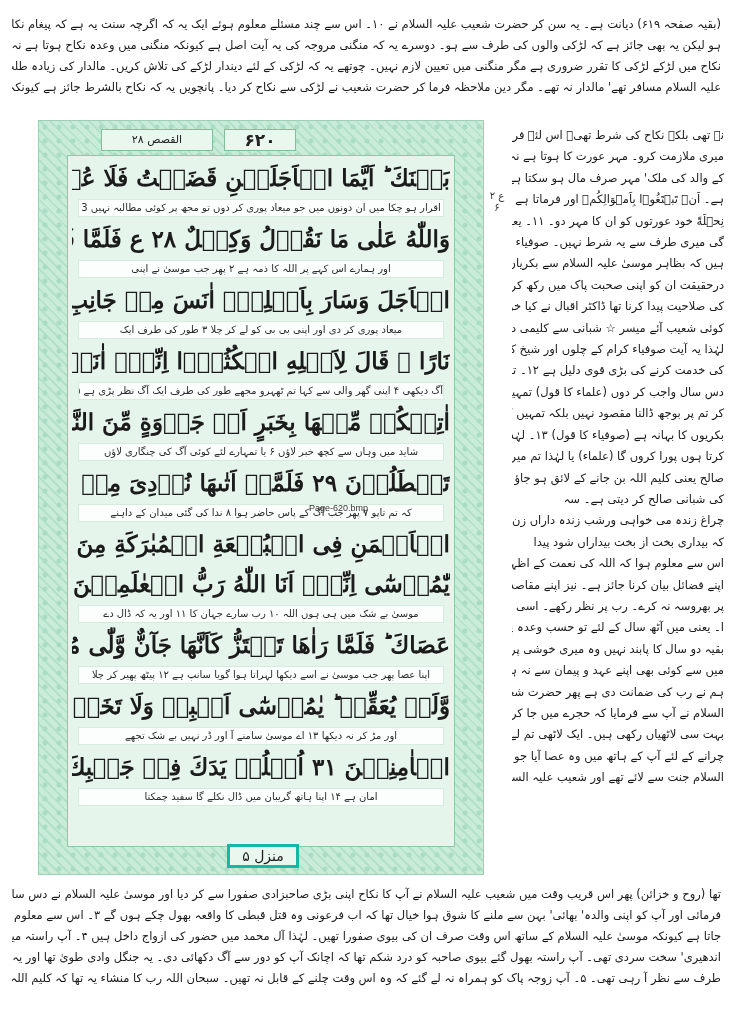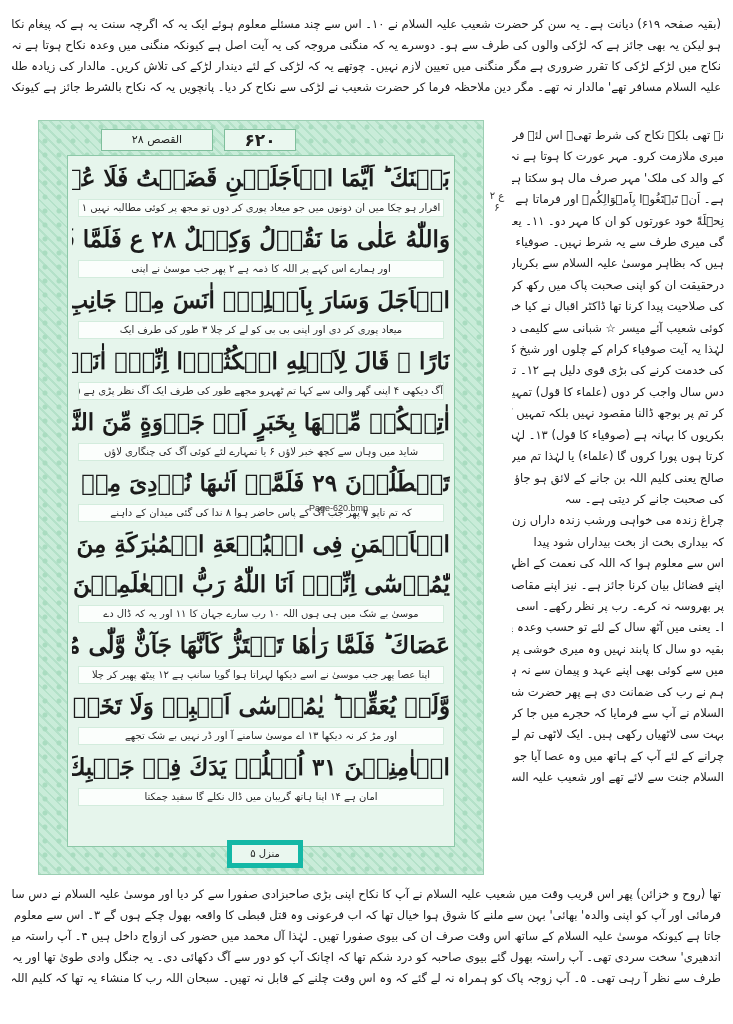--- a/index.html
+++ b/index.html
@@ -47,21 +47,21 @@
     font-size:23px; font-weight:bold; line-height:40px; height:40px; color:#1b1b1b;
     white-space:nowrap; overflow:hidden; letter-spacing:-0.3px;
   }
   .trans {
     direction:rtl; text-align:center; background:#fbfefc; border:1px solid #d3ecdd;
     font-size:10px; line-height:16px; height:16px; margin:1px 6px 2px; white-space:nowrap; overflow:hidden;
     color:#2a2a2a;
   }
   .manzil {
     position:absolute; left:188px; bottom:6px; width:66px; height:18px;
-    background:#eaf7ef; border:5px solid #14b8a6; font-size:10px; line-height:18px;
+    background:#eaf7ef; border:3px solid #14b8a6; font-size:14px; line-height:18px;
     text-align:center; direction:rtl;
   }
   .watermark {
     position:absolute; left:309px; top:503px; font-size:9px; color:#333;
     font-family:"Liberation Sans", sans-serif; direction:ltr;
   }
   .ruku {
     position:absolute; left:489px; top:190px; width:16px; font-size:10px; line-height:12px;
     text-align:center; color:#333;
   }
@@ -88,21 +88,21 @@
 
 <div class="frame">
   <div class="hdr">
     <div class="box surah">القصص ۲۸</div>
     <div class="box pgno">۶۲۰</div>
     <div class="box para">امن خلق ۲۰</div>
   </div>
 
   <div class="inner">
     <div class="ayah">بَيۡنَكَ ؕ اَيَّمَا الۡاَجَلَيۡنِ قَضَيۡتُ فَلَا عُدۡوَانَ عَلَىَّ ؕ</div>
-    <div class="trans">اقرار ہو چکا میں ان دونوں میں جو میعاد پوری کر دوں تو مجھ پر کوئی مطالبہ نہیں ۱</div>
+    <div class="trans">اقرار ہو چکا میں ان دونوں میں جو میعاد پوری کر دوں تو مجھ پر کوئی مطالبہ نہیں 3</div>
     <div class="ayah">وَاللّٰهُ عَلٰى مَا نَقُوۡلُ وَكِيۡلٌ ۲۸ ع فَلَمَّا قَضٰى مُوۡسَى</div>
     <div class="trans">اور ہمارے اس کہے پر اللہ کا ذمہ ہے ۲ پھر جب موسیٰ نے اپنی</div>
     <div class="ayah">الۡاَجَلَ وَسَارَ بِاَهۡلِهٖۤ اٰنَسَ مِنۡ جَانِبِ الطُّوۡرِ</div>
     <div class="trans">میعاد پوری کر دی اور اپنی بی بی کو لے کر چلا ۳ طور کی طرف ایک</div>
     <div class="ayah">نَارًا ۚ قَالَ لِاَهۡلِهِ امۡكُثُوۡۤا اِنِّىۡۤ اٰنَسۡتُ نَارًا لَّعَلِّىۡۤ</div>
     <div class="trans">آگ دیکھی ۴ اپنی گھر والی سے کہا تم ٹھہرو مجھے طور کی طرف ایک آگ نظر پڑی ہے ۵</div>
     <div class="ayah">اٰتِيۡكُمۡ مِّنۡهَا بِخَبَرٍ اَوۡ جَذۡوَةٍ مِّنَ النَّارِ لَعَلَّكُمۡ</div>
     <div class="trans">شاید میں وہاں سے کچھ خبر لاؤں ۶ یا تمہارے لئے کوئی آگ کی چنگاری لاؤں</div>
     <div class="ayah">تَصۡطَلُوۡنَ ۲۹ فَلَمَّاۤ اَتٰٮهَا نُوۡدِىَ مِنۡ شَاطِیٴِ الۡوَادِ</div>
     <div class="trans">کہ تم تاپو ۷ پھر جب آگ کے پاس حاضر ہوا ۸ ندا کی گئی میدان کے داہنے</div>
@@ -134,21 +134,21 @@
   <span class="ln">درحقیقت ان کو اپنی صحبت پاک میں رکھ کر کلیم اللہ بننے</span>
   <span class="ln">کی صلاحیت پیدا کرنا تھا ڈاکٹر اقبال نے کیا خوب کہا۔ اگر</span>
   <span class="ln">کوئی شعیب آئے میسر ☆ شبانی سے کلیمی دو قدم ہے</span>
   <span class="ln">لہٰذا یہ آیت صوفیاء کرام کے چلوں اور شیخ کے گھر رہ کر ان</span>
   <span class="ln">کی خدمت کرنے کی بڑی قوی دلیل ہے ۱۲۔ تاکہ تم پر</span>
   <span class="ln">دس سال واجب کر دوں (علماء کا قول) تمہیں اپنے گھر رکھ</span>
   <span class="ln">کر تم پر بوجھ ڈالنا مقصود نہیں بلکہ تمہیں کچھ بنانا ہے۔</span>
   <span class="ln">بکریوں کا بہانہ ہے (صوفیاء کا قول) ۱۳۔ لہٰذا جو تم سے عہد</span>
   <span class="ln">کرتا ہوں پورا کروں گا (علماء) یا لہٰذا تم میرے پاس رہ کر</span>
   <span class="ln">صالح یعنی کلیم اللہ بن جانے کے لائق ہو جاؤ گے۔ صالح</span>
-  <span class="ln">کی صحبت جانے کر دیتی ہے۔ سہ</span>
+  <span class="ln">کی شبانی صالح کر دیتی ہے۔ سہ</span>
   <span class="ln">چراغ زندہ می خواہی ورشب زندہ داراں زن</span>
   <span class="ln">کہ بیداری بخت از بخت بیداراں شود پیدا</span>
   <span class="ln">اس سے معلوم ہوا کہ اللہ کی نعمت کے اظہار کے لئے</span>
   <span class="ln">اپنے فضائل بیان کرنا جائز ہے۔ نیز اپنے مقاصد میں اپنے</span>
   <span class="ln">پر بھروسہ نہ کرے۔ رب پر نظر رکھے۔ اسی لئے آپ نے</span>
   <span class="ln">ا۔ یعنی میں آٹھ سال کے لئے تو حسب وعدہ پابند ہوں مگر</span>
   <span class="ln">بقیہ دو سال کا پابند نہیں وہ میری خوشی پر ہیں ۲۔ لہٰذا ہم</span>
   <span class="ln">میں سے کوئی بھی اپنے عہد و پیمان سے نہ ہٹے گا۔ کیونکہ</span>
   <span class="ln">ہم نے رب کی ضمانت دی ہے پھر حضرت شعیب علیہ</span>
   <span class="ln">السلام نے آپ سے فرمایا کہ حجرے میں جا کر دیکھو' وہاں</span>

